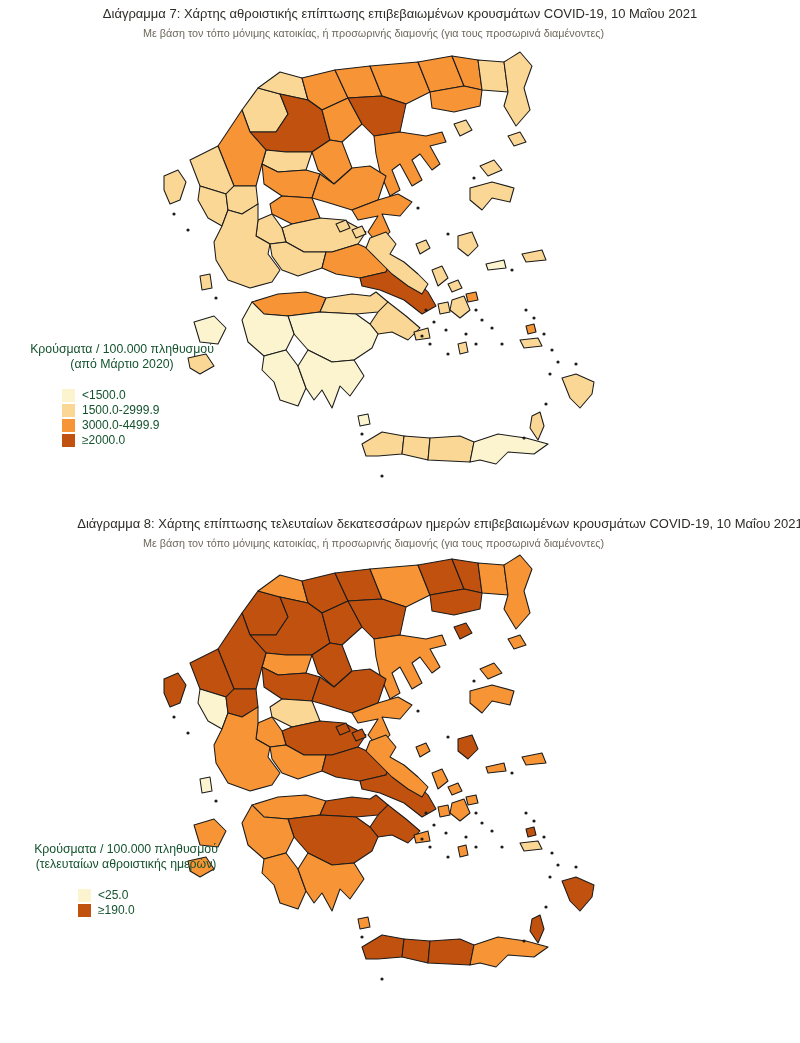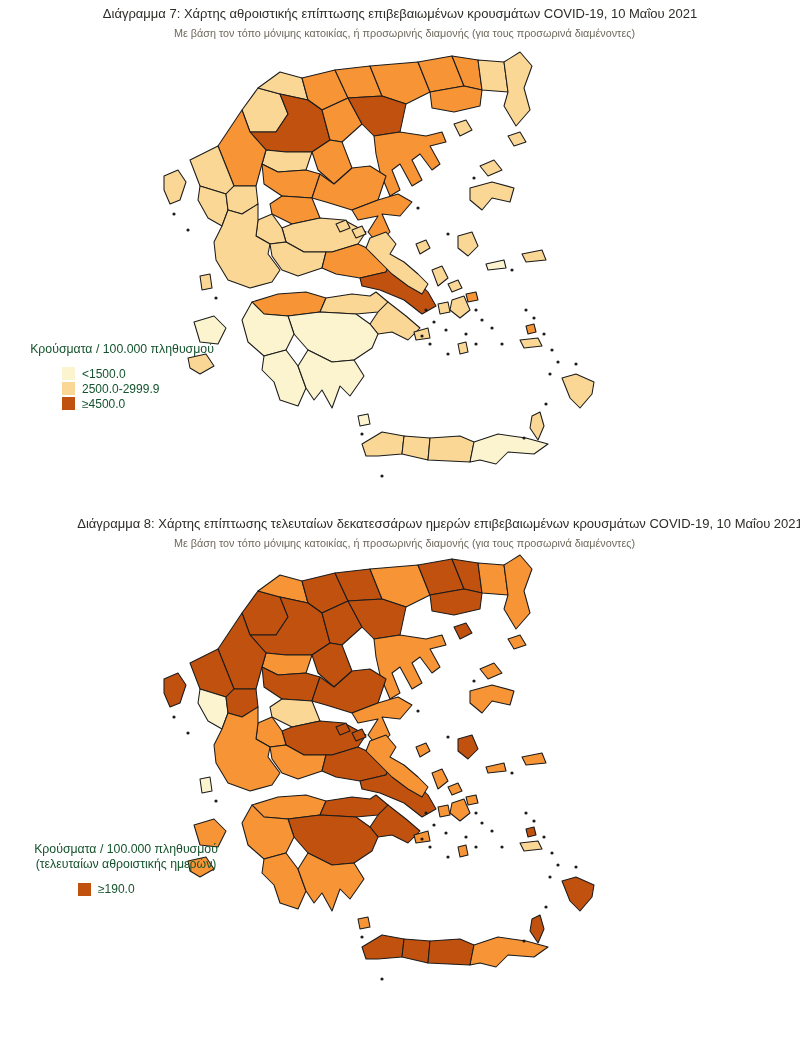--- a/index.html
+++ b/index.html
@@ -8,32 +8,32 @@
     background:#ffffff;font-family:"Liberation Sans",sans-serif;
   }
   .fig-title{
     position:absolute;left:0;width:800px;text-align:center;
     font-size:13px;font-weight:normal;color:#2e2c28;letter-spacing:0;
   }
   #fig7-title{top:6px;}
   #fig8-title{top:516px;margin-left:40px;}
   .fig-sub{
     position:absolute;left:0;width:747px;text-align:center;
-    font-size:10.8px;color:#6e695c;margin-left:31px;
+    font-size:10.8px;color:#6e695c;
   }
   #fig7-sub{top:27px;}
   #fig8-sub{top:537px;}
   .map-svg{position:absolute;left:130px;}
   #map7{top:48px;}
   #map8{top:551px;}
   .legend{position:absolute;color:#14532d;}
   #legend7{left:6px;top:342px;width:232px;}
   #legend8{left:0px;top:842px;width:252px;}
   .legend-title{text-align:center;font-size:12.3px;line-height:1.25;}
-  .legend-rows{margin-top:9px;}
+  .legend-rows{margin-top:15px;}
   .legend-row{display:flex;align-items:center;height:15px;}
   #legend7 .legend-row{padding-left:56px;}
   #legend8 .legend-row{padding-left:78px;}
   .swatch{width:13px;height:13px;margin-right:7px;flex:0 0 13px;}
   .legend-label{font-size:12px;white-space:nowrap;}
 </style>
 </head>
 <body>
 
 <div class="fig-title" id="fig7-title">Διάγραμμα 7: Χάρτης αθροιστικής επίπτωσης επιβεβαιωμένων κρουσμάτων COVID-19, 10 Μαΐου 2021</div>
@@ -134,33 +134,38 @@
     <circle cx="252" cy="428" r="1.6" fill="#1c1c1c"></circle>
     <circle cx="232" cy="386" r="1.6" fill="#1c1c1c"></circle>
     <circle cx="318" cy="186" r="1.6" fill="#1c1c1c"></circle>
     <circle cx="344" cy="130" r="1.6" fill="#1c1c1c"></circle>
     <circle cx="382" cy="222" r="1.6" fill="#1c1c1c"></circle>
     <circle cx="288" cy="160" r="1.6" fill="#1c1c1c"></circle>
   </svg>
 <div class="legend" id="legend7">
   <div class="legend-title">
     <div>Κρούσματα / 100.000 πληθυσμού</div>
+    <div>(από Μάρτιο 2020)</div>
   </div>
   <div class="legend-rows">
       <div class="legend-row">
         <span class="swatch" style="background: rgb(252, 244, 207);"></span>
         <span class="legend-label">&lt;1500.0</span>
       </div>
       <div class="legend-row">
         <span class="swatch" style="background: rgb(250, 215, 149);"></span>
-        <span class="legend-label">2500.0-2999.9</span>
+        <span class="legend-label">1500.0-2999.9</span>
+      </div>
+      <div class="legend-row">
+        <span class="swatch" style="background: rgb(247, 148, 53);"></span>
+        <span class="legend-label">3000.0-4499.9</span>
       </div>
       <div class="legend-row">
         <span class="swatch" style="background: rgb(193, 81, 15);"></span>
-        <span class="legend-label">≥4500.0</span>
+        <span class="legend-label">≥2000.0</span>
       </div>
     </div>
 </div>
 
 <div class="fig-title" id="fig8-title">Διάγραμμα 8: Χάρτης επίπτωσης τελευταίων δεκατεσσάρων ημερών επιβεβαιωμένων κρουσμάτων COVID-19, 10 Μαΐου 2021</div>
 <div class="fig-sub" id="fig8-sub">Με βάση τον τόπο μόνιμης κατοικίας, ή προσωρινής διαμονής (για τους προσωρινά διαμένοντες)</div>
 <svg class="map-svg" id="map8" width="470" height="430" viewBox="0 0 470 430">
     <polygon points="112,62 128,40 150,46 158,66 146,84 120,84" fill="#C1510F" stroke="#1b1b1b" stroke-width="1.05" stroke-linejoin="round"></polygon>
     <polygon points="128,40 150,24 172,30 178,52 150,46" fill="#F79435" stroke="#1b1b1b" stroke-width="1.05" stroke-linejoin="round"></polygon>
     <polygon points="172,30 205,22 218,50 192,62 178,52" fill="#C1510F" stroke="#1b1b1b" stroke-width="1.05" stroke-linejoin="round"></polygon>
@@ -260,17 +265,21 @@
     <circle cx="382" cy="222" r="1.6" fill="#1c1c1c"></circle>
     <circle cx="288" cy="160" r="1.6" fill="#1c1c1c"></circle>
   </svg>
 <div class="legend" id="legend8">
   <div class="legend-title">
     <div>Κρούσματα / 100.000 πληθυσμού</div>
     <div>(τελευταίων αθροιστικής ημερών)</div>
   </div>
   <div class="legend-rows">
       <div class="legend-row">
+        <span class="swatch" style="background: rgb(252, 244, 207);"></span>
+        <span class="legend-label">&lt;25.0</span>
+      </div>
+      <div class="legend-row">
         <span class="swatch" style="background: rgb(193, 81, 15);"></span>
         <span class="legend-label">≥190.0</span>
       </div>
     </div>
 </div>
 
 </body></html>

